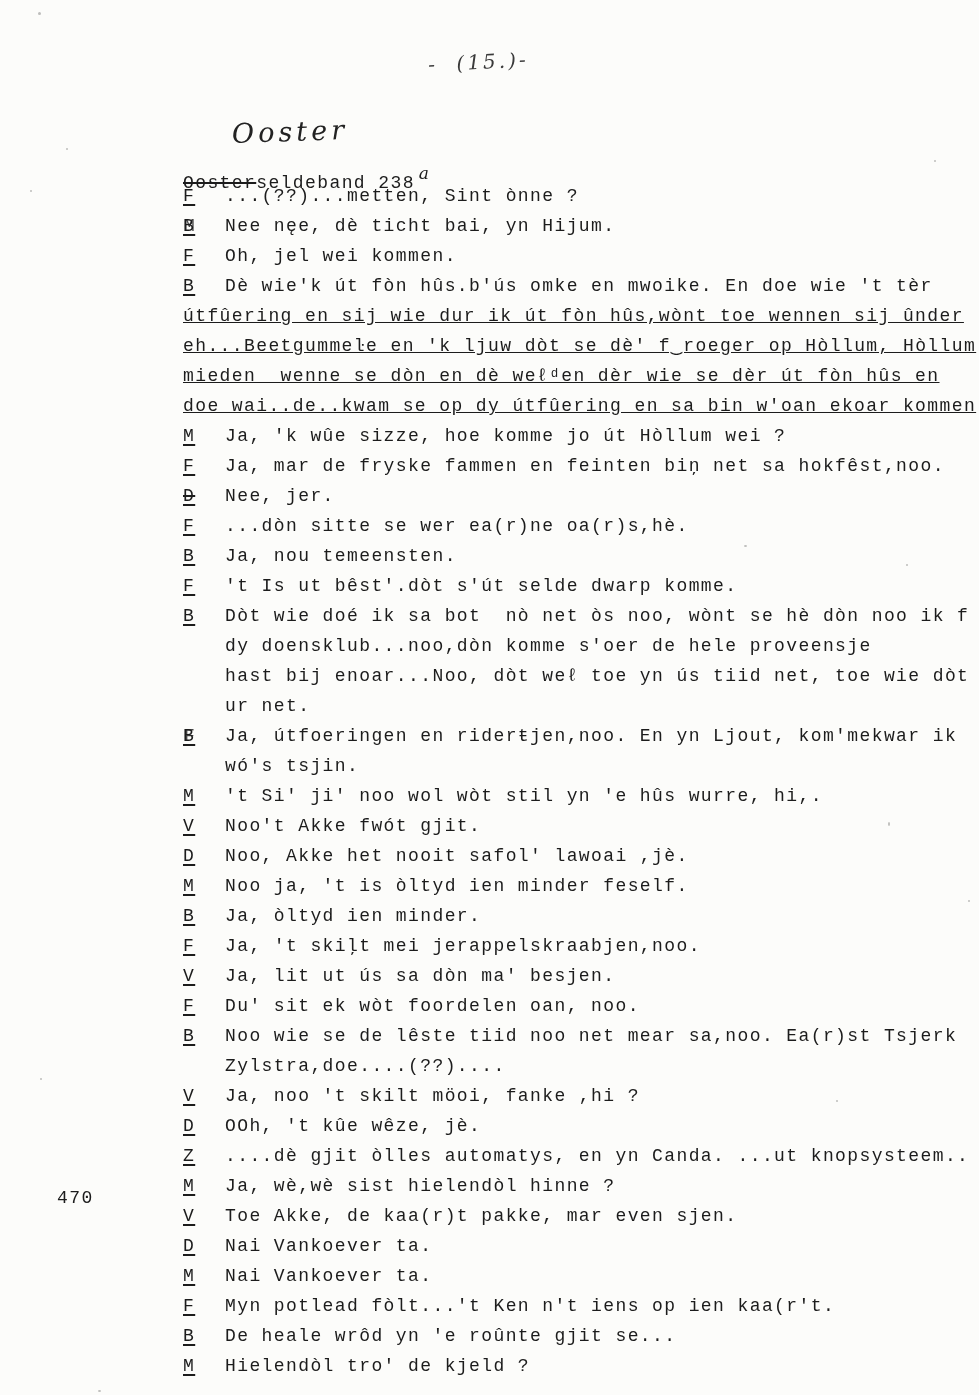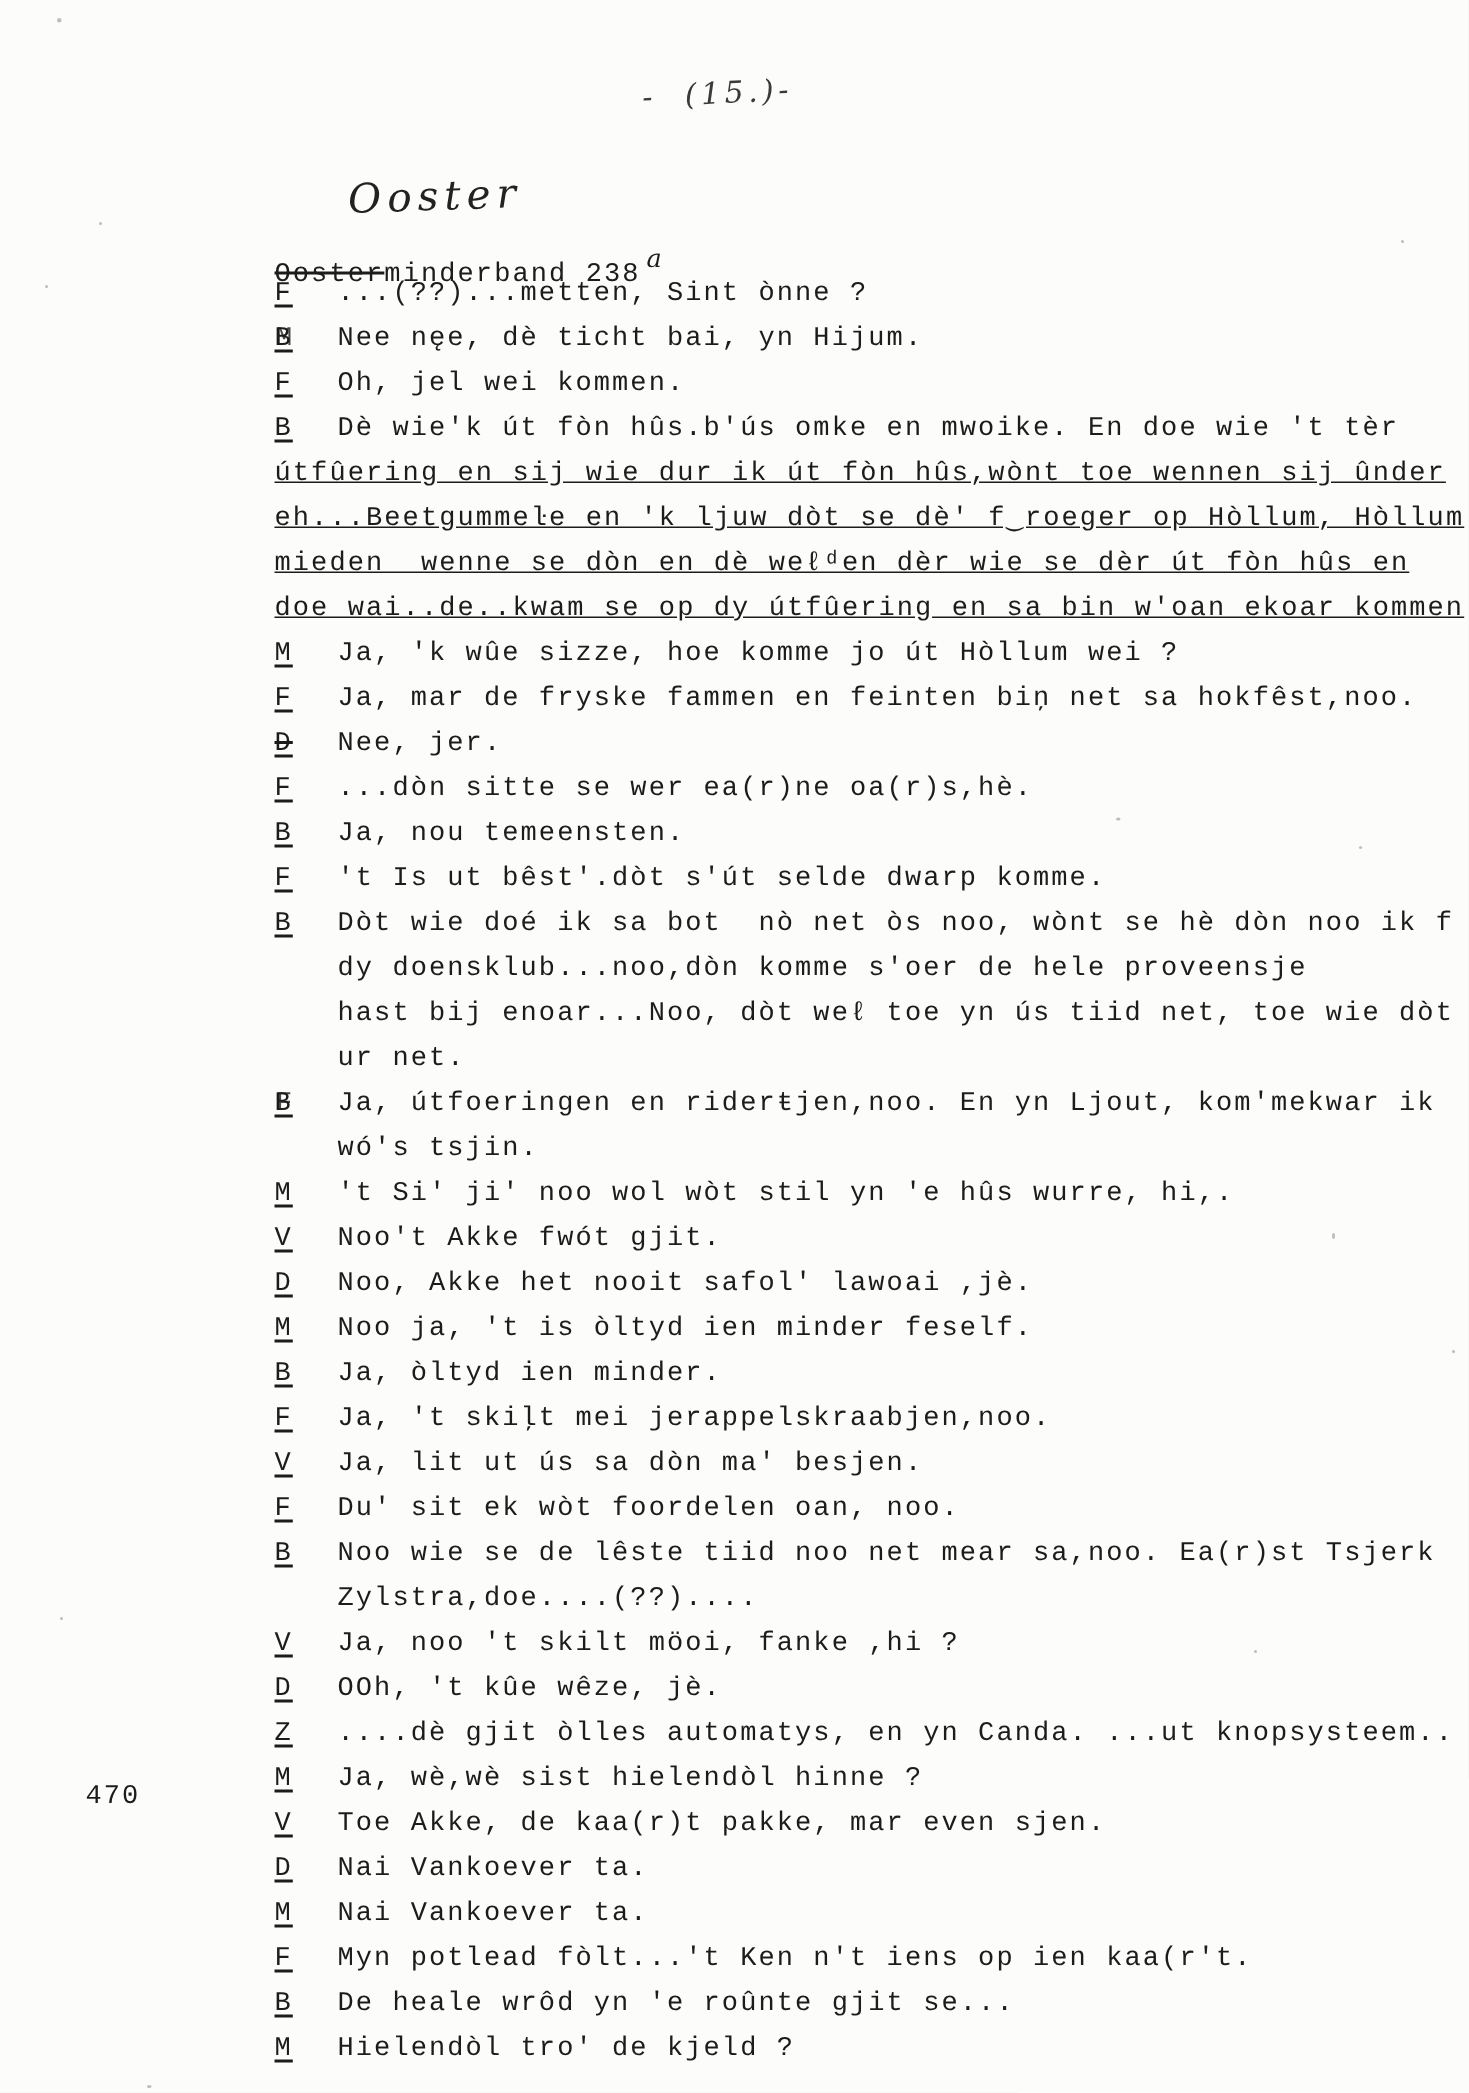--- a/index.html
+++ b/index.html
@@ -87,21 +87,21 @@
 </style>
 </head>
 <body>
 
 <div class="page">
 
   <div class="top-mark">-  (15.)-</div>
 
   <div class="header">
     <div class="handwritten-place">Ooster</div>
-    <div class="typed-line"><span class="struck-text">Ooster</span><span>minder</span><span class="band">band 238</span><span class="band-sup">a</span></div>
+    <div class="typed-line"><span class="struck-text">Ooster</span><span>selde</span><span class="band">band 238</span><span class="band-sup">a</span></div>
   </div>
 
   <div class="dialogue"><div class="row"><span class="lbl">F</span><span class="txt">...(??)...metten, Sint ònne ?</span></div><div class="row"><span class="lbl overtyped" data-over="M">B</span><span class="txt">Nee nęe, dè ticht bai, yn Hijum.</span></div><div class="row"><span class="lbl">F</span><span class="txt">Oh, jel wei kommen.</span></div><div class="row"><span class="lbl">B</span><span class="txt">Dè wie'k út fòn hûs.b'ús omke en mwoike. En doe wie 't tèr</span></div><div class="row flush"><span class="txt">útfûering en sij wie dur ik út fòn hûs,wònt toe wennen sij ûnder</span></div><div class="row flush"><span class="txt">eh...Beetgummeŀe en 'k ljuw dòt se dè' f‿roeger op Hòllum, Hòllum</span></div><div class="row flush"><span class="txt">mieden  wenne se dòn en dè weℓᵈen dèr wie se dèr út fòn hûs en</span></div><div class="row flush"><span class="txt">doe wai..de..kwam se op dy útfûering en sa bin w'oan ekoar kommen</span></div><div class="row"><span class="lbl">M</span><span class="txt">Ja, 'k wûe sizze, hoe komme jo út Hòllum wei ?</span></div><div class="row"><span class="lbl">F</span><span class="txt">Ja, mar de fryske fammen en feinten biņ net sa hokfêst,noo.</span></div><div class="row"><span class="lbl struck">D</span><span class="txt">Nee, jer.</span></div><div class="row"><span class="lbl">F</span><span class="txt">...dòn sitte se wer ea(r)ne oa(r)s,hè.</span></div><div class="row"><span class="lbl">B</span><span class="txt">Ja, nou temeensten.</span></div><div class="row"><span class="lbl">F</span><span class="txt">'t Is ut bêst'.dòt s'út selde dwarp komme.</span></div><div class="row"><span class="lbl">B</span><span class="txt">Dòt wie doé ik sa bot  nò net òs noo, wònt se hè dòn noo ik f</span></div><div class="row"><span class="lbl empty"> </span><span class="txt">dy doensklub...noo,dòn komme s'oer de hele proveensje</span></div><div class="row"><span class="lbl empty"> </span><span class="txt">hast bij enoar...Noo, dòt weℓ toe yn ús tiid net, toe wie dòt</span></div><div class="row"><span class="lbl empty"> </span><span class="txt">ur net.</span></div><div class="row"><span class="lbl overtyped" data-over="F">B</span><span class="txt">Ja, útfoeringen en riderŧjen,noo. En yn Ljout, kom'mekwar ik</span></div><div class="row"><span class="lbl empty"> </span><span class="txt">wó's tsjin.</span></div><div class="row"><span class="lbl">M</span><span class="txt">'t Si' ji' noo wol wòt stil yn 'e hûs wurre, hi,.</span></div><div class="row"><span class="lbl">V</span><span class="txt">Noo't Akke fwót gjit.</span></div><div class="row"><span class="lbl">D</span><span class="txt">Noo, Akke het nooit safol' lawoai ,jè.</span></div><div class="row"><span class="lbl">M</span><span class="txt">Noo ja, 't is òltyd ien minder feself.</span></div><div class="row"><span class="lbl">B</span><span class="txt">Ja, òltyd ien minder.</span></div><div class="row"><span class="lbl">F</span><span class="txt">Ja, 't skiļt mei jerappelskraabjen,noo.</span></div><div class="row"><span class="lbl">V</span><span class="txt">Ja, lit ut ús sa dòn ma' besjen.</span></div><div class="row"><span class="lbl">F</span><span class="txt">Du' sit ek wòt foordelen oan, noo.</span></div><div class="row"><span class="lbl">B</span><span class="txt">Noo wie se de lêste tiid noo net mear sa,noo. Ea(r)st Tsjerk</span></div><div class="row"><span class="lbl empty"> </span><span class="txt">Zylstra,doe....(??)....</span></div><div class="row"><span class="lbl">V</span><span class="txt">Ja, noo 't skilt möoi, fanke ,hi ?</span></div><div class="row"><span class="lbl">D</span><span class="txt">OOh, 't kûe wêze, jè.</span></div><div class="row"><span class="lbl">Z</span><span class="txt">....dè gjit òlles automatys, en yn Canda. ...ut knopsysteem..</span></div><div class="row"><span class="lbl">M</span><span class="margin-note">470</span><span class="txt">Ja, wè,wè sist hielendòl hinne ?</span></div><div class="row"><span class="lbl">V</span><span class="txt">Toe Akke, de kaa(r)t pakke, mar even sjen.</span></div><div class="row"><span class="lbl">D</span><span class="txt">Nai Vankoever ta.</span></div><div class="row"><span class="lbl">M</span><span class="txt">Nai Vankoever ta.</span></div><div class="row"><span class="lbl">F</span><span class="txt">Myn potlead fòlt...'t Ken n't iens op ien kaa(r′t.</span></div><div class="row"><span class="lbl">B</span><span class="txt">De heale wrôd yn 'e roûnte gjit se...</span></div><div class="row"><span class="lbl">M</span><span class="txt">Hielendòl tro' de kjeld ?</span></div></div>
 
   <span class="speck" style="left:38px;top:12px;"></span>
   <span class="speck" style="left:30px;top:190px;width:2px;height:2px;"></span>
   <span class="speck" style="left:66px;top:148px;width:2px;height:2px;"></span>
   <span class="speck" style="left:934px;top:160px;width:2px;height:2px;"></span>
   <span class="speck" style="left:906px;top:564px;width:2px;height:2px;"></span>
   <span class="speck" style="left:744px;top:545px;width:3px;height:2px;"></span>

